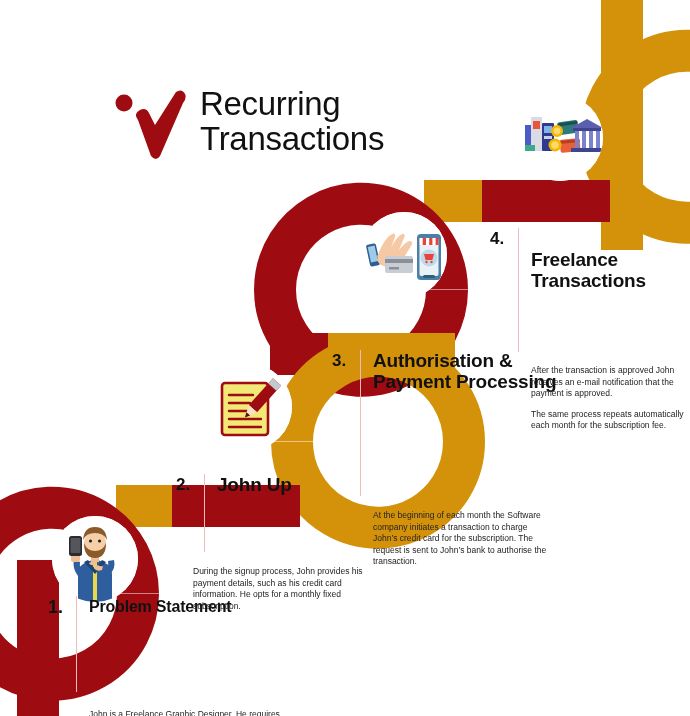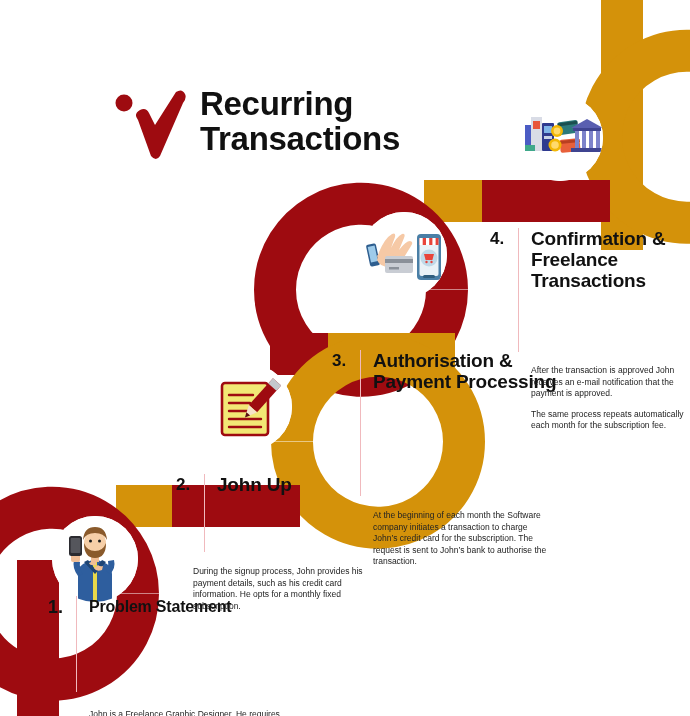--- a/index.html
+++ b/index.html
@@ -13,21 +13,21 @@
   #stage{position:absolute;inset:0;width:690px;height:716px;}
 
   
   #ribbon{position:absolute;left:0;top:0;width:690px;height:716px;}
 
   
   .titleblock{position:absolute;left:112px;top:86px;display:flex;align-items:flex-start;}
   .logomark{width:80px;height:72px;position:relative;flex:0 0 auto;margin-top:4px;}
   .titletext{
     margin-left:8px;
-    font-size:33px;line-height:35px;font-weight:bold;color:#111111;
+    font-size:33px;line-height:35px;font-weight:normal;color:#111111;
     letter-spacing:-0.3px;
   }
   .titletext .l2{display:block;}
 
   
   .step{position:absolute;}
   .step .head{display:flex;align-items:flex-start;}
   .step .num{
     font-size:18px;font-weight:bold;color:#111;
     width:28px;flex:0 0 auto;text-align:left;line-height:22px;
@@ -263,21 +263,21 @@
     <div class="body">
       <p>At the beginning of each month the Software company initiates a transaction to charge John’s credit card for the subscription. The request is sent to John’s bank to authorise the transaction.</p>
     </div>
   </div>
 
   <div class="step s4">
     <div class="head">
       <div class="num">4.</div>
       <div class="divider"></div>
       <div class="title">
-        <span>Confirmation &amp;</span><br>
+        <br>
         <span>Freelance</span><br>
         <span>Transactions</span>
       </div>
     </div>
     <div class="body">
       <p>After the transaction is approved John receives an e-mail notification that the payment is approved.</p>
       <p>The same process repeats automatically each month for the subscription fee.</p>
     </div>
   </div>
 

